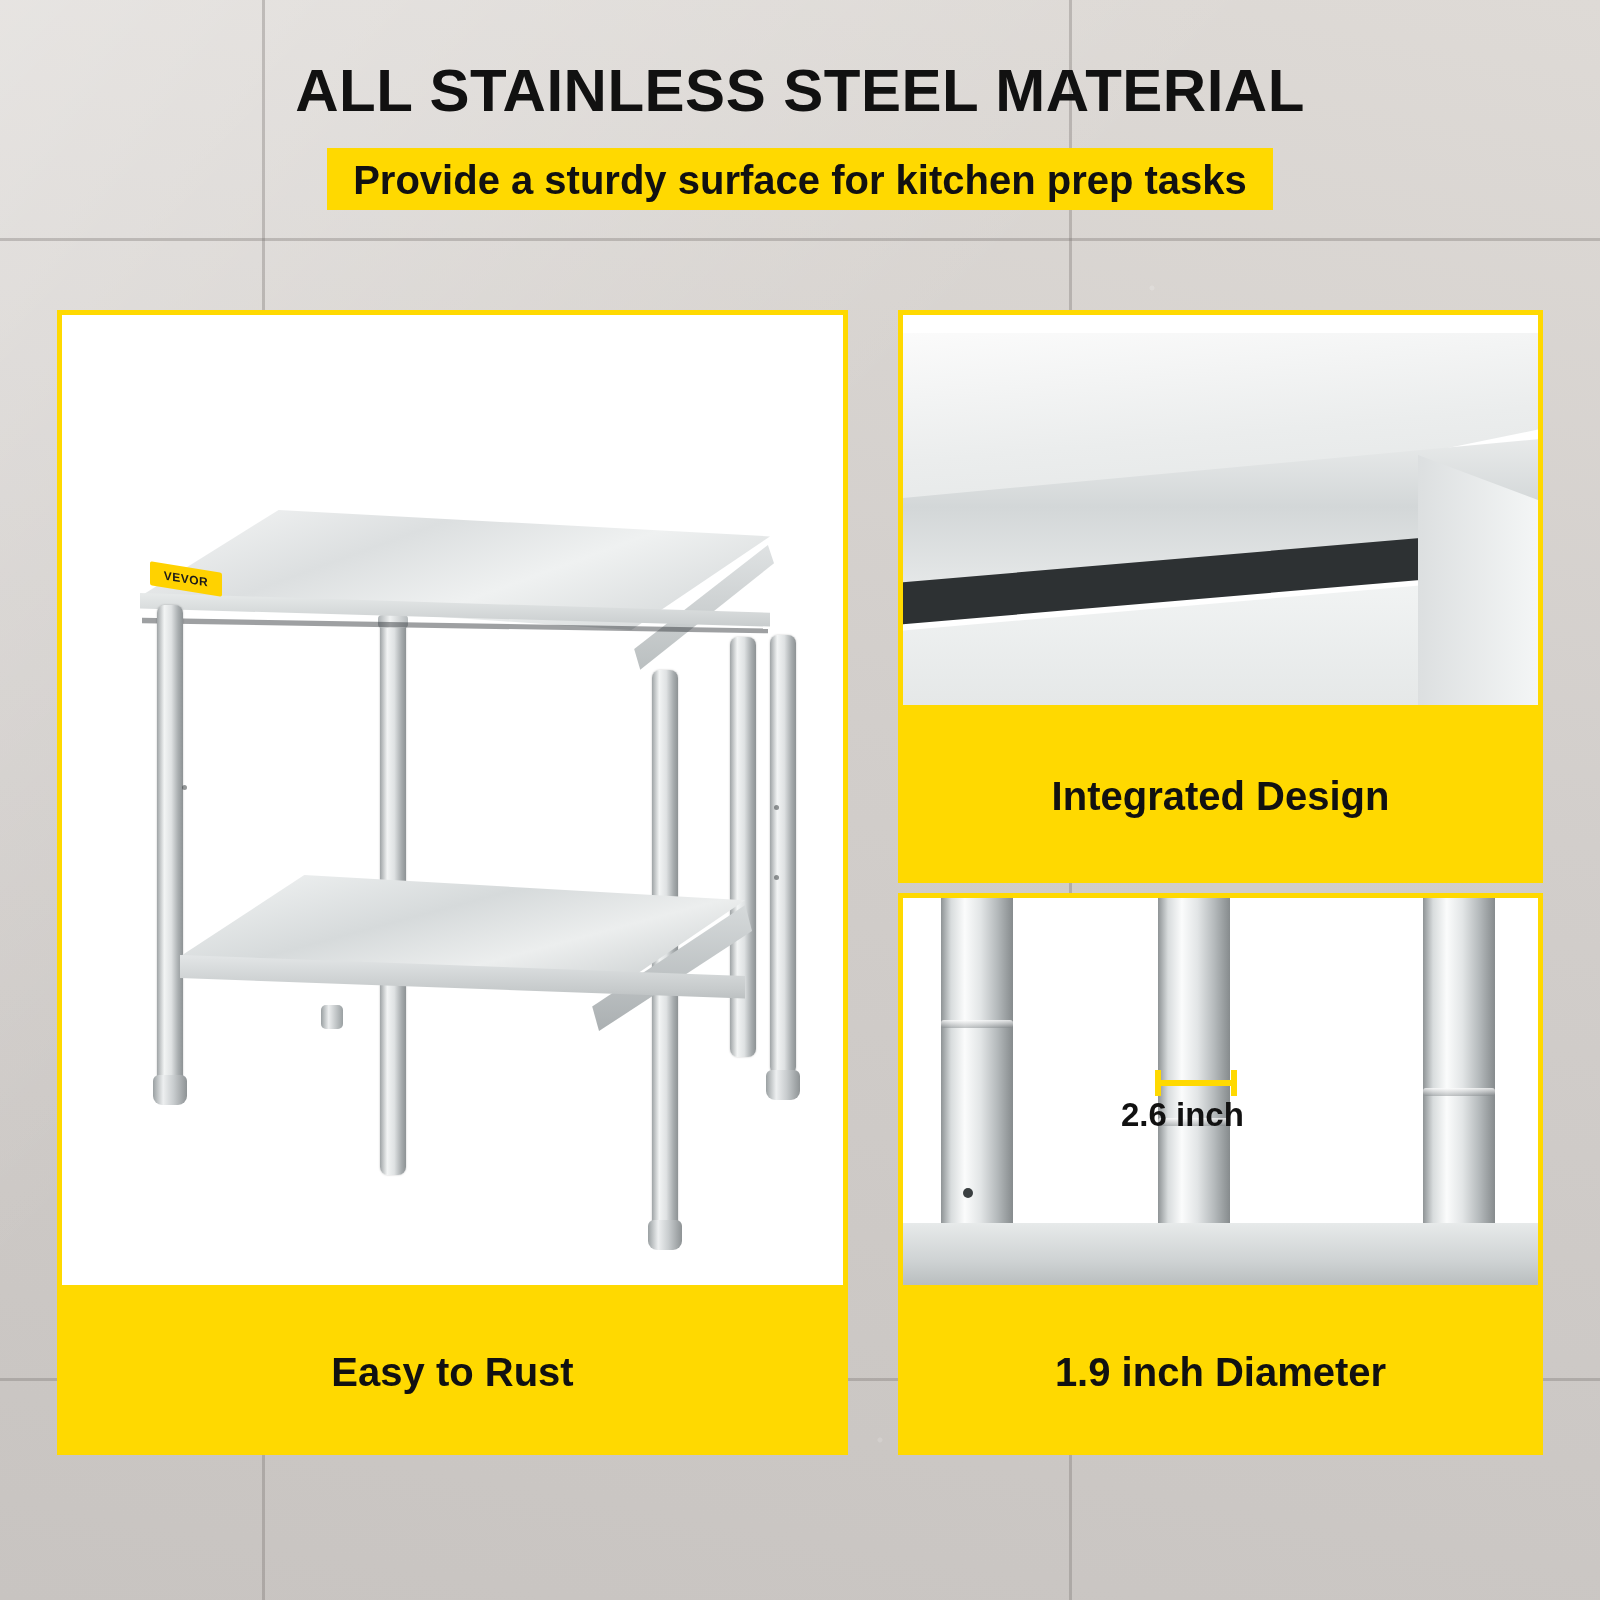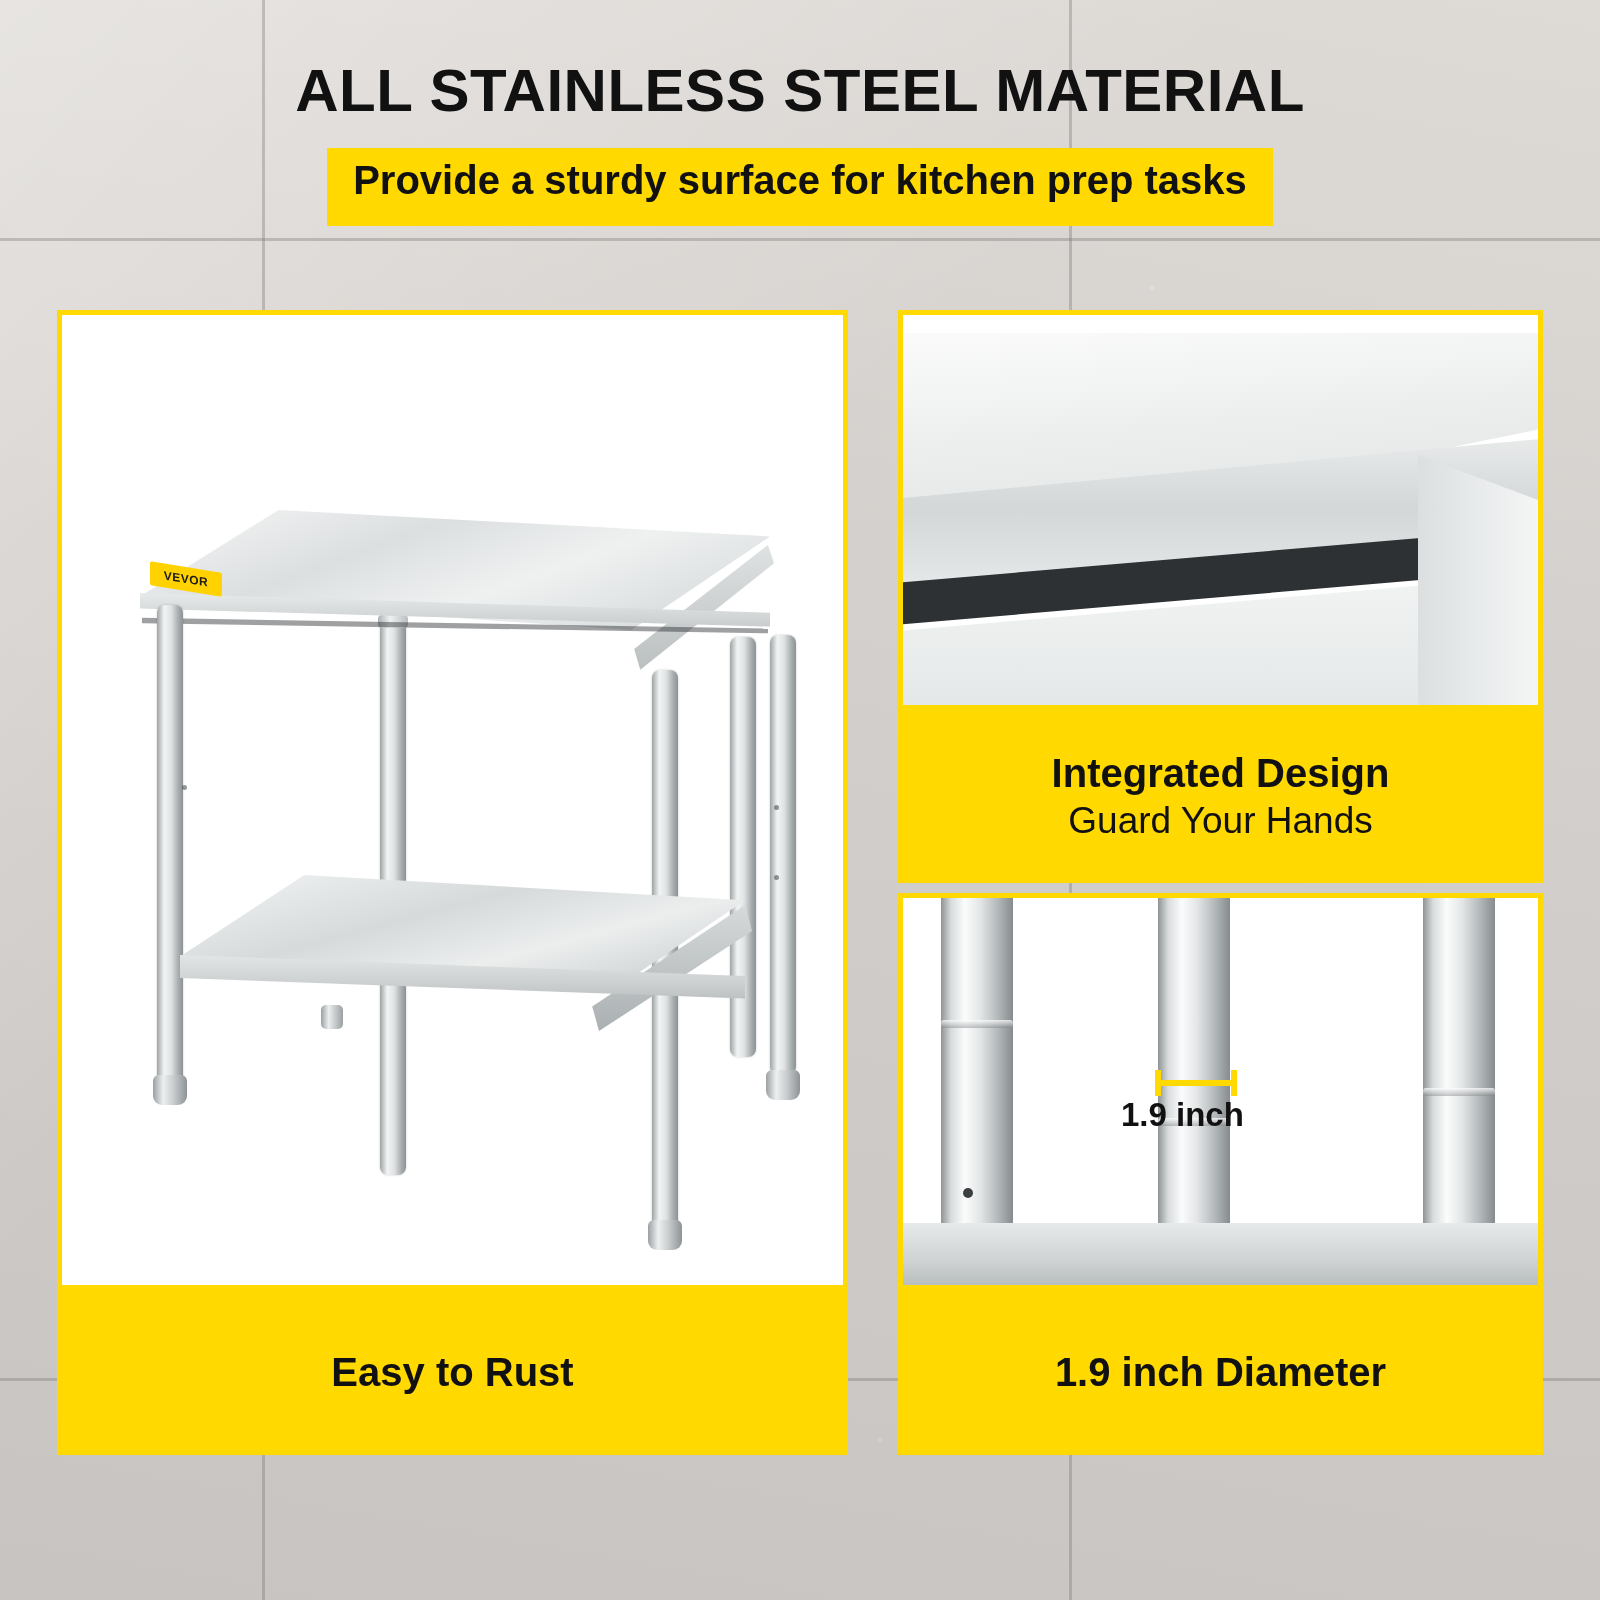--- a/index.html
+++ b/index.html
@@ -61,21 +61,21 @@
     left: 0;
     width: 1600px;
     text-align: center;
   }
   .subline {
     display: inline-block;
     background: #ffd900;
     color: #111;
     font-size: 40px;
     font-weight: bold;
-    padding: 11px 26px 25px 26px;
+    padding: 11px 26px 9px 26px;
     line-height: 1.05;
   }
 
   
   .panel {
     position: absolute;
     background: #fff;
     border: 5px solid #ffd900;
     box-sizing: border-box;
     overflow: hidden;
@@ -356,40 +356,39 @@
   <div class="panel" id="panel-edge">
     <div class="edge-top"></div>
     <div class="edge-band"></div>
     <div class="edge-dark"></div>
     <div class="edge-lower"></div>
     <div class="edge-vert"></div>
   </div>
 
   <div class="caption" id="caption-edge">
     <div class="t1">Integrated Design</div>
-    <div class="t2">Guard Your Hands</div>
   </div>
 
   <div class="panel" id="panel-legs">
     <div class="bigleg" style="left:38px;">
       <div class="seam" style="top:132px;"></div>
       <div class="hole" style="left:22px; top:300px;"></div>
     </div>
     <div class="bigleg" style="left:255px;">
       <div class="seam" style="top:230px;"></div>
     </div>
     <div class="bigleg" style="left:520px;">
       <div class="seam" style="top:200px;"></div>
       <div class="hole" style="left:44px; top:336px;"></div>
     </div>
     <div class="legs-base"></div>
 
     <div class="dim-line" style="left:252px; top:182px; width:82px;"></div>
     <div class="dim-cap" style="left:252px; top:172px;"></div>
     <div class="dim-cap" style="left:328px; top:172px;"></div>
-    <div class="dim-label" style="left:218px; top:198px;">1.9 inch</div>
+    <div class="dim-label" style="left:218px; top:198px;">2.6 inch</div>
   </div>
 
   <div class="caption" id="caption-legs">
     <div class="t1">1.9 inch Diameter</div>
   </div>
 
 </div>
 
 </body></html>

